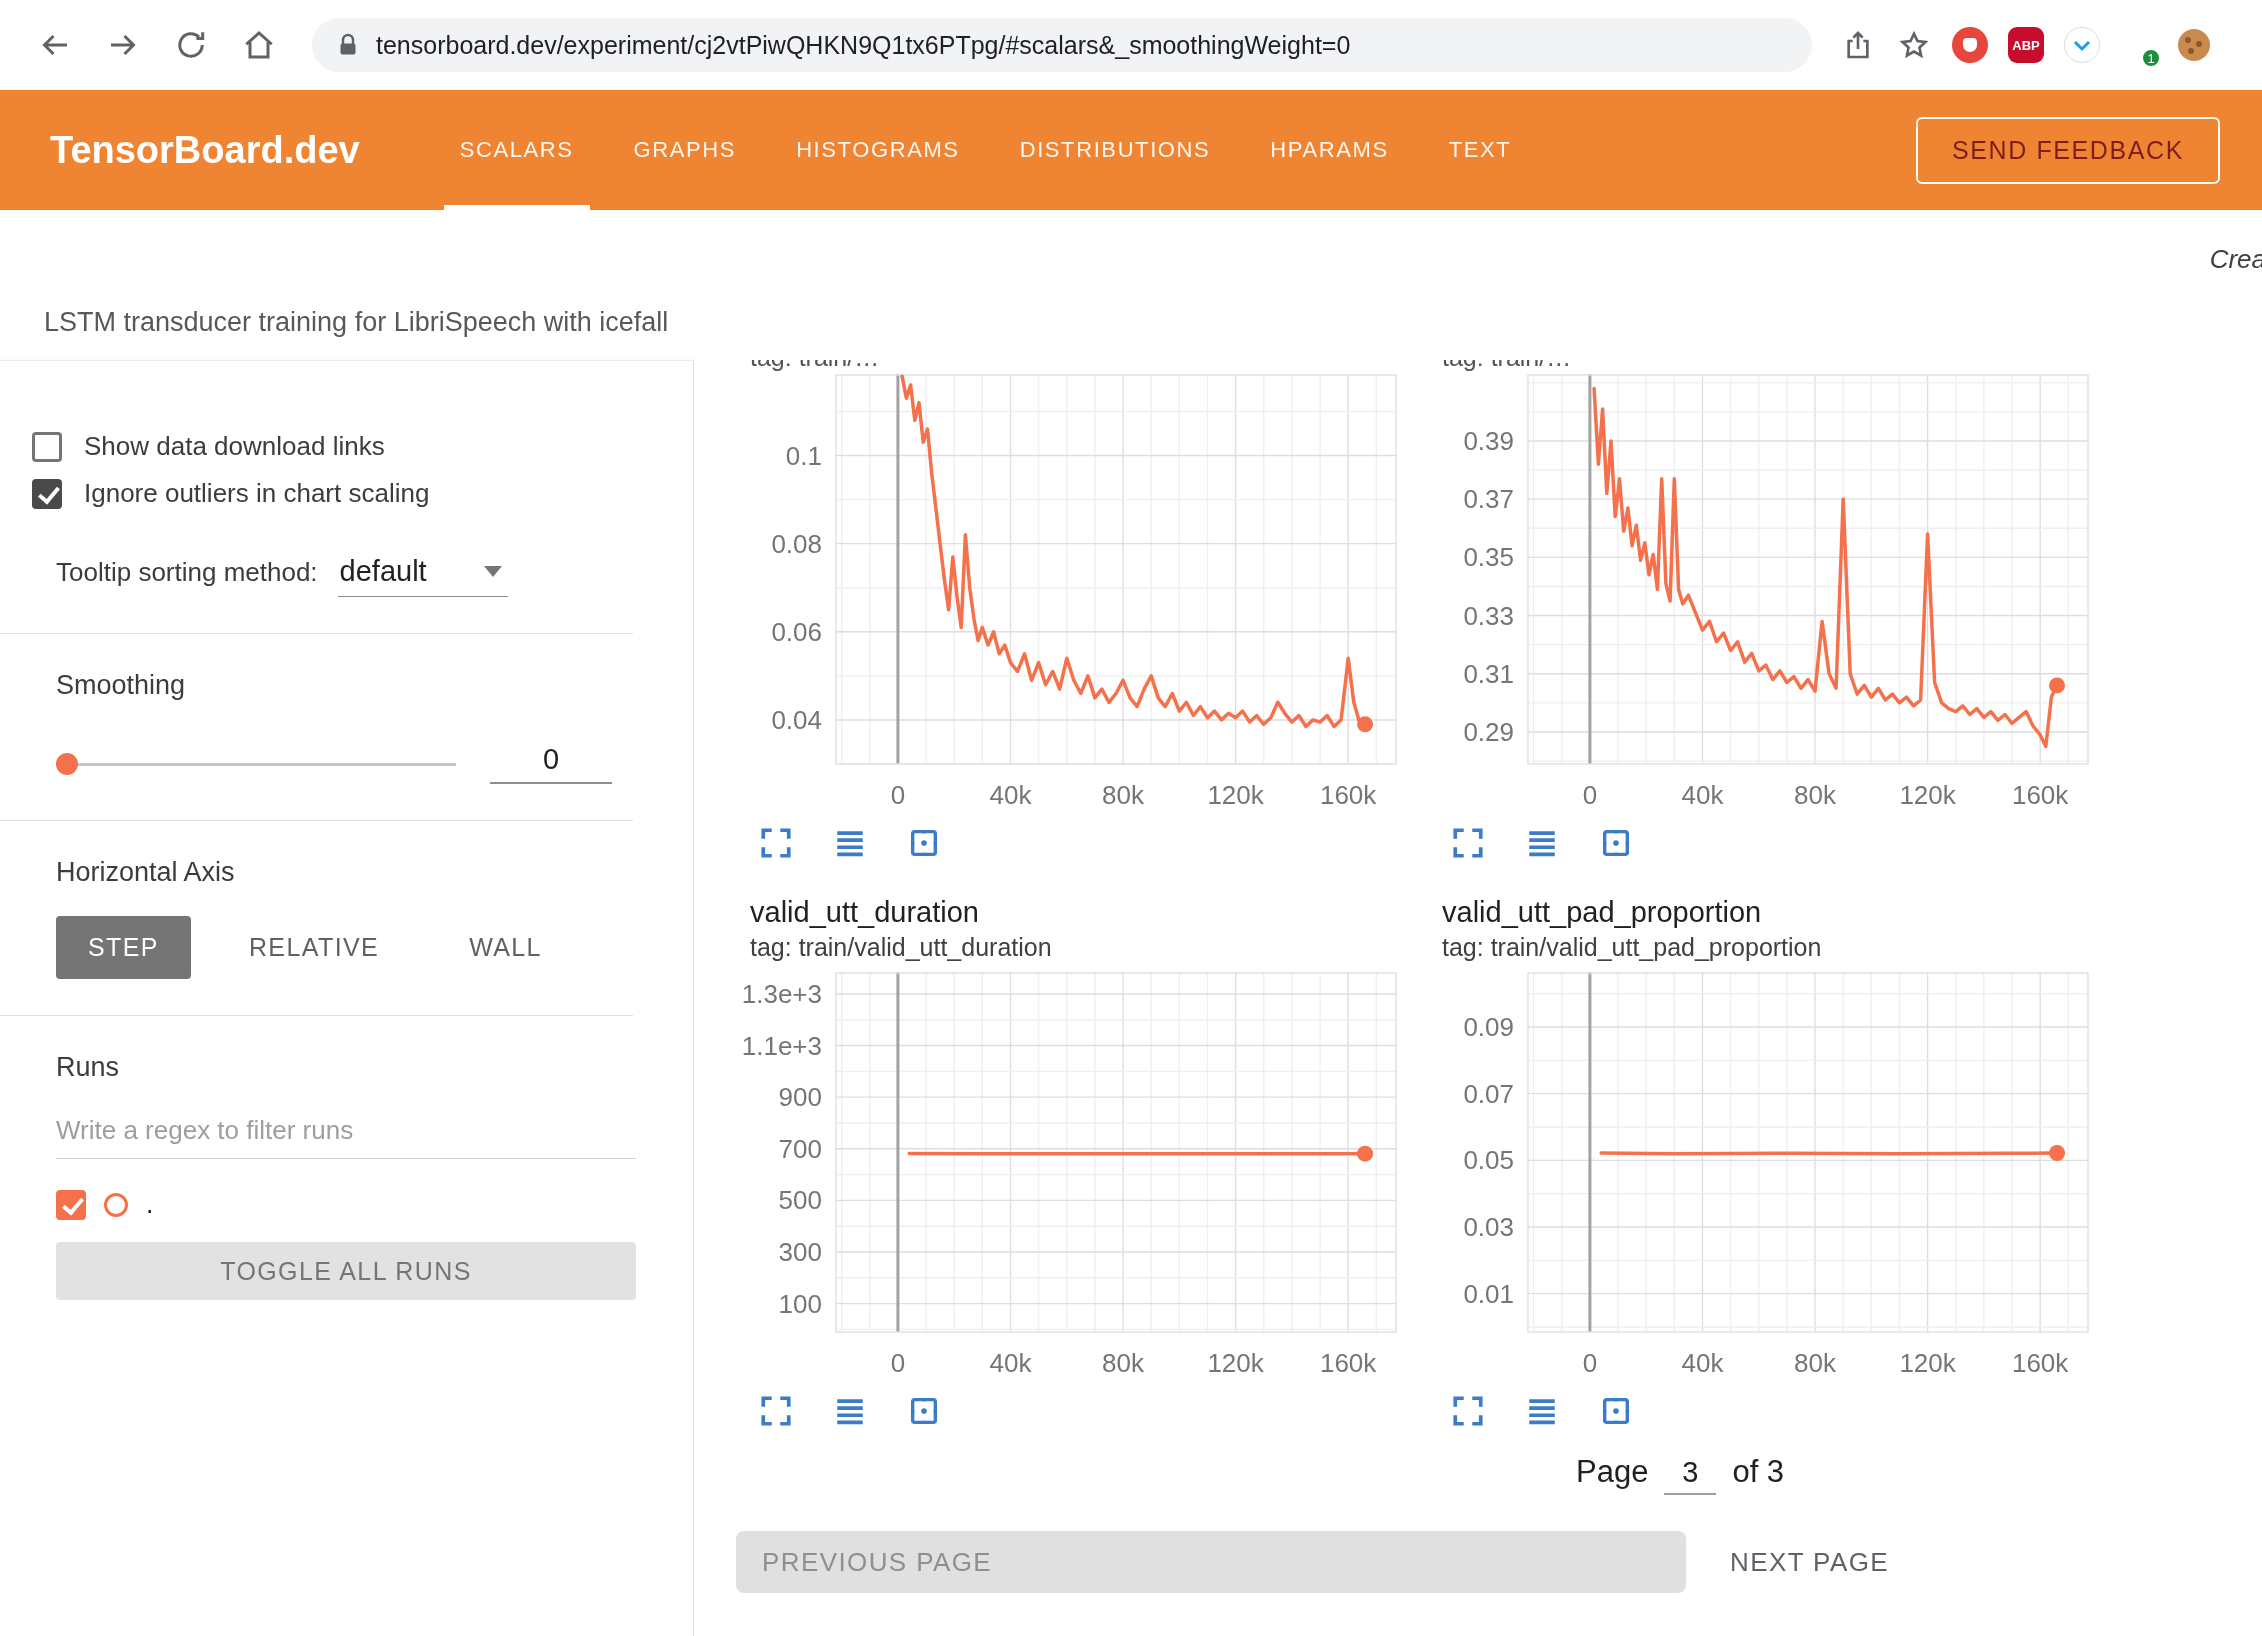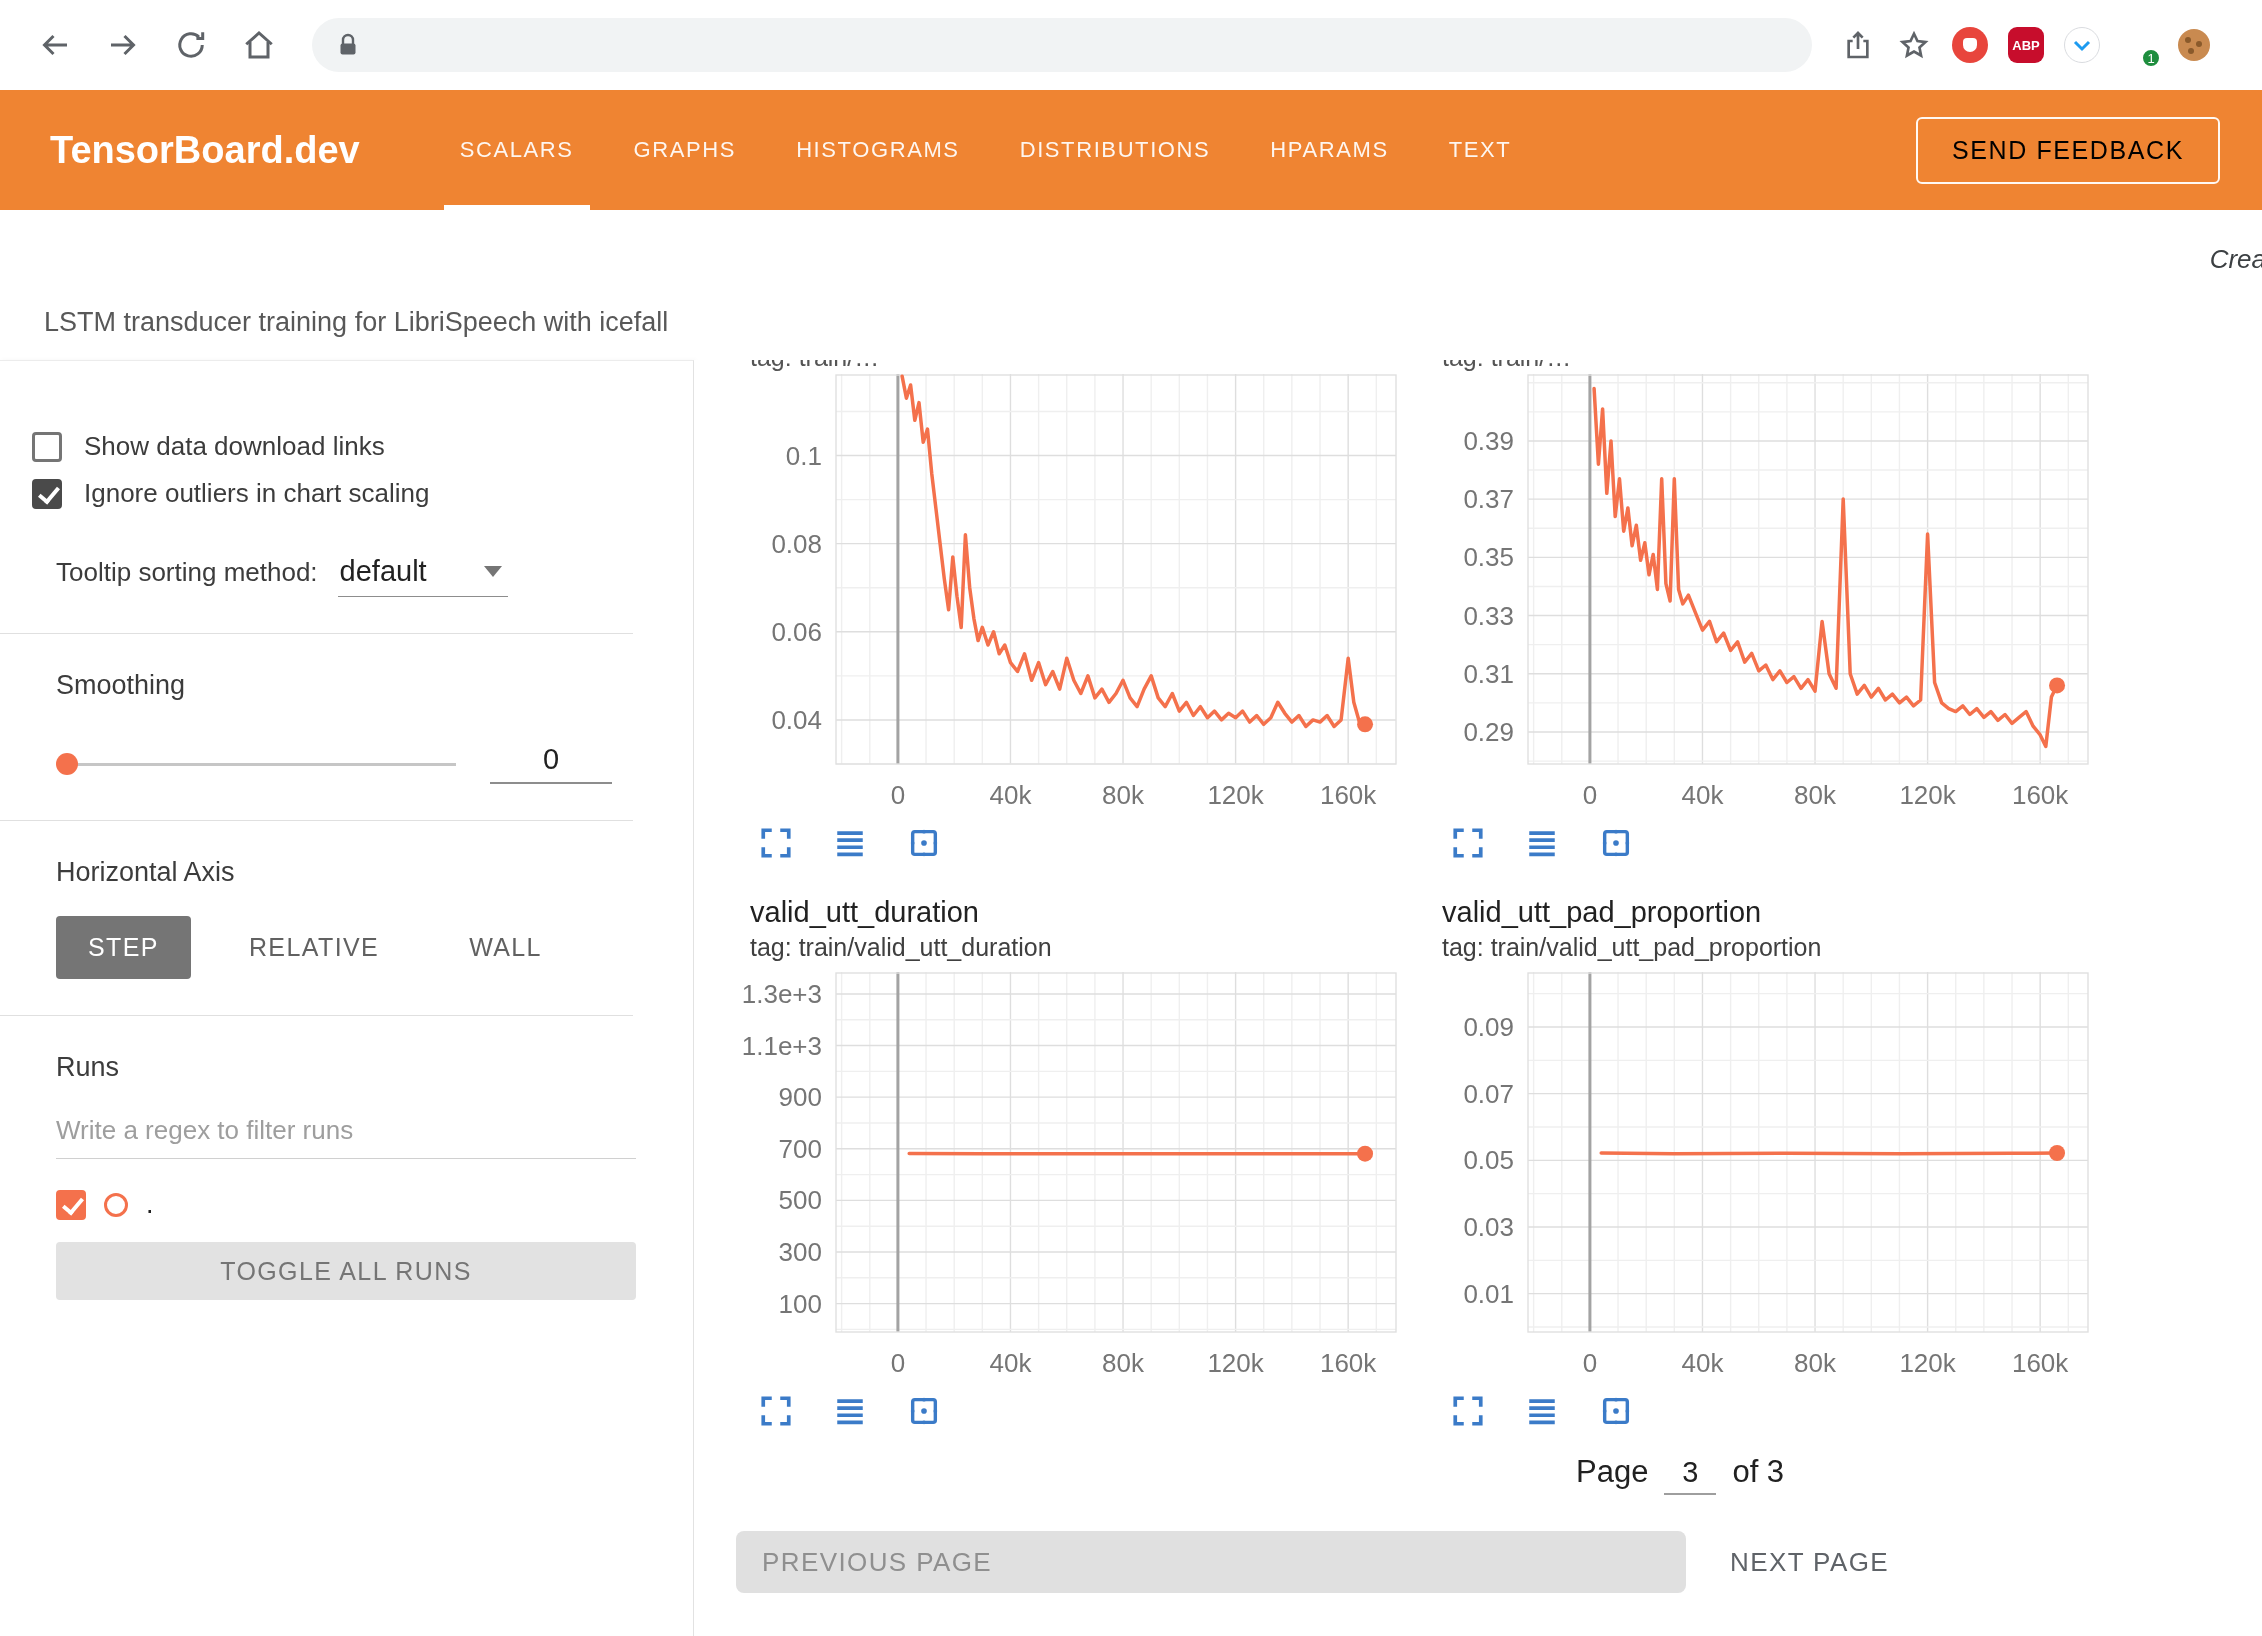--- a/index.html
+++ b/index.html
@@ -24,21 +24,21 @@
   .avatar-wrap { position:relative; width:38px; height:38px; }
   .avatar { width:38px; height:38px; border-radius:50%; background:conic-gradient(#4285f4 0 25%, #ea4335 25% 50%, #fbbc05 50% 75%, #34a853 75% 100%); }
   .avatar-badge { position:absolute; right:-4px; bottom:-4px; width:20px; height:20px; border-radius:50%; background:#1e8e3e; color:#fff; font-size:13px; display:flex; align-items:center; justify-content:center; border:2px solid #fff; }
 
   
   .tb-header { height:120px; background:#ef8432; display:flex; align-items:stretch; color:#fff; }
   .brand { align-self:center; font-size:38px; font-weight:700; padding-left:50px; margin-right:70px; white-space:nowrap; }
   .tabs { display:flex; }
   .tab { display:flex; align-items:center; padding:0 30px; font-size:22px; letter-spacing:1.6px; color:rgba(255,255,255,.93); position:relative; cursor:pointer; white-space:nowrap; }
   .tab.checked::after { content:''; position:absolute; left:14px; right:14px; bottom:0; height:5px; background:#fff; }
-  .feedback-btn { margin-left:auto; align-self:center; margin-right:42px; background:transparent; border:2px solid rgba(255,255,255,.95); color:#000000; font-size:25px; letter-spacing:1.6px; padding:17px 34px; border-radius:6px; font-family:inherit; white-space:nowrap; }
+  .feedback-btn { margin-left:auto; align-self:center; margin-right:42px; background:transparent; border:2px solid rgba(255,255,255,.95); color:#7f1d1d; font-size:25px; letter-spacing:1.6px; padding:17px 34px; border-radius:6px; font-family:inherit; white-space:nowrap; }
 
   
   .subhead { position:relative; height:150px; overflow:hidden; }
   .crea { position:absolute; top:34px; right:-4px; font-style:italic; font-size:26px; color:#3c4043; }
   .subtitle { position:absolute; left:44px; bottom:22px; font-size:27px; color:#585858; }
 
   
   .layout { display:flex; height:1276px; }
   .sidebar { width:694px; flex:none; border-right:1px solid #e2e2e2; border-top:1px solid #ececec; box-shadow:2px 0 5px rgba(0,0,0,.04); padding-top:54px; background:#fff; }
   .srow { padding-left:56px; }
@@ -115,20 +115,21 @@
         <path d="M3.5 11.5 12 4l8.5 7.5"></path>
         <path d="M6 10v10h12V10"></path>
       </svg>
   </button>
 
   <div class="omnibox">
     <svg width="24" height="26" viewBox="0 0 24 26">
         <path d="M7 12V8a5 5 0 0 1 10 0v4" fill="none" stroke="#5f6368" stroke-width="2.4"></path>
         <rect x="4.5" y="11.5" width="15" height="11" rx="2" fill="#5f6368"></rect>
       </svg>
+    <span class="url-text">tensorboard.dev/experiment/cj2vtPiwQHKN9Q1tx6PTpg/#scalars&amp;_smoothingWeight=0</span>
   </div>
 
   <div class="chrome-right">
     <button class="ext">
       <svg width="32" height="32" viewBox="0 0 24 24" fill="none" stroke="#5f6368" stroke-width="2">
           <path d="M8 9H5v12h14V9h-3"></path>
           <path d="M12 15V3M8.5 6.5 12 3l3.5 3.5"></path>
         </svg>
     </button>
     <button class="ext">

